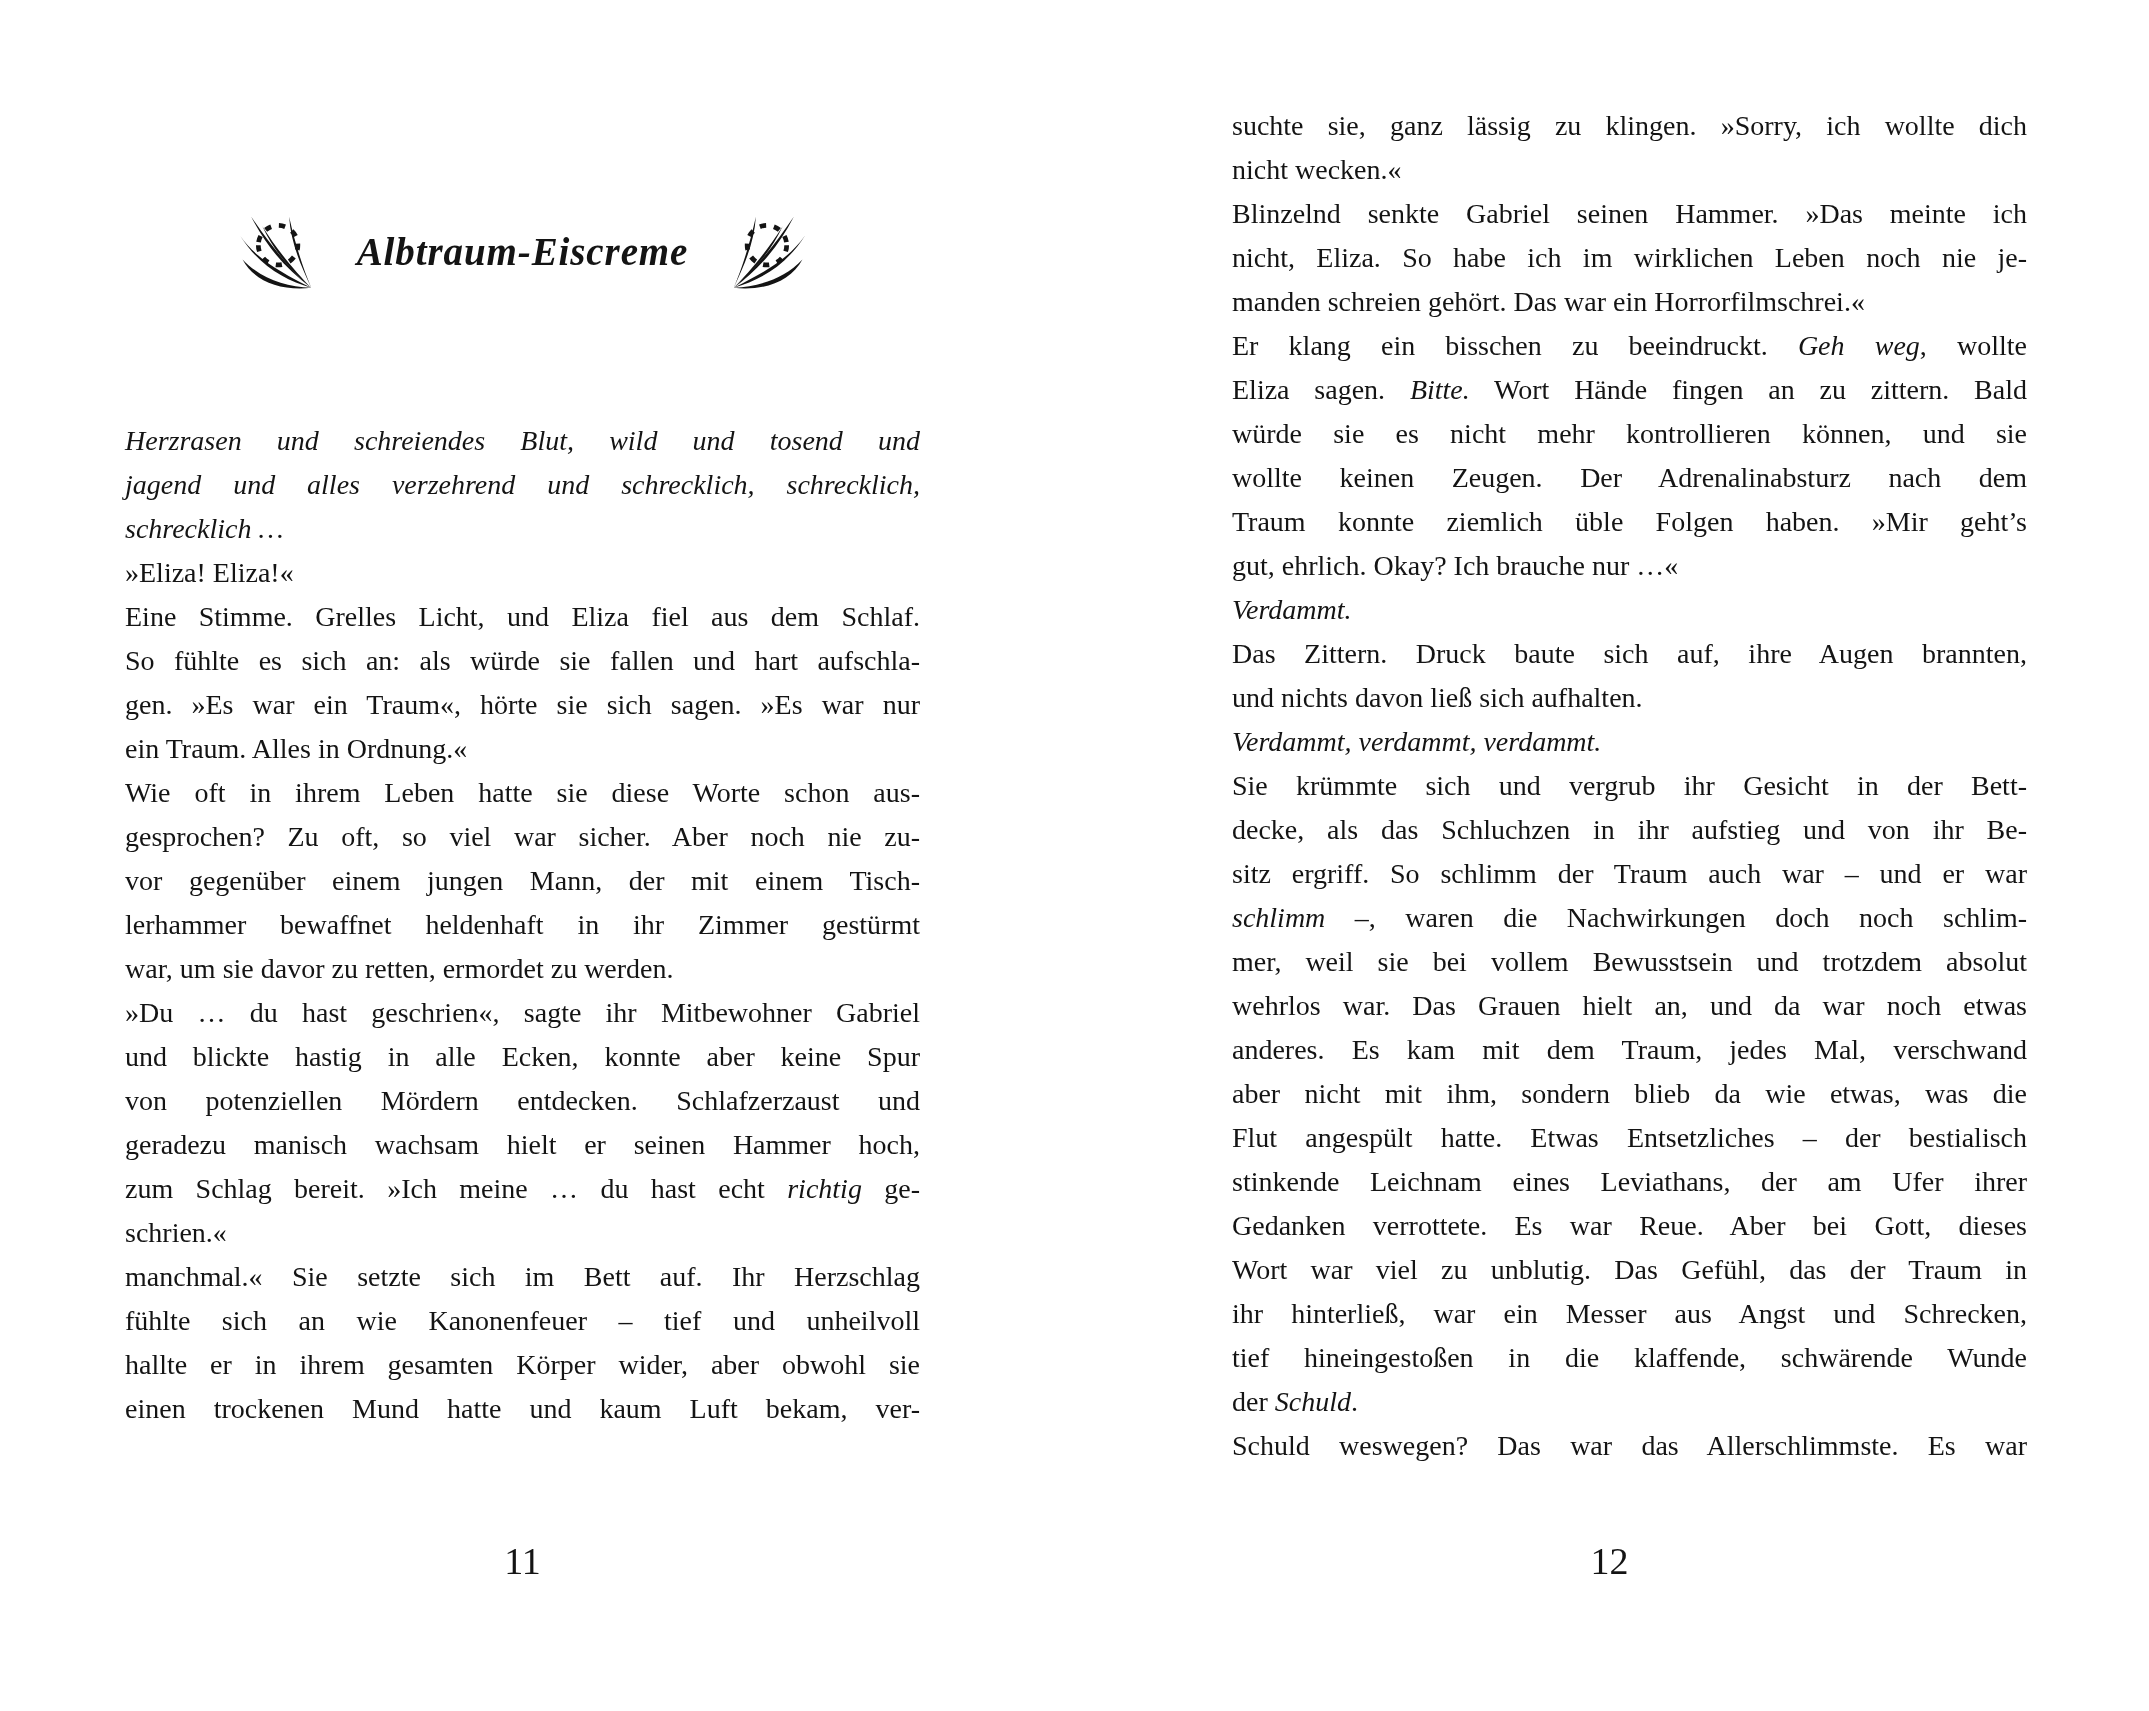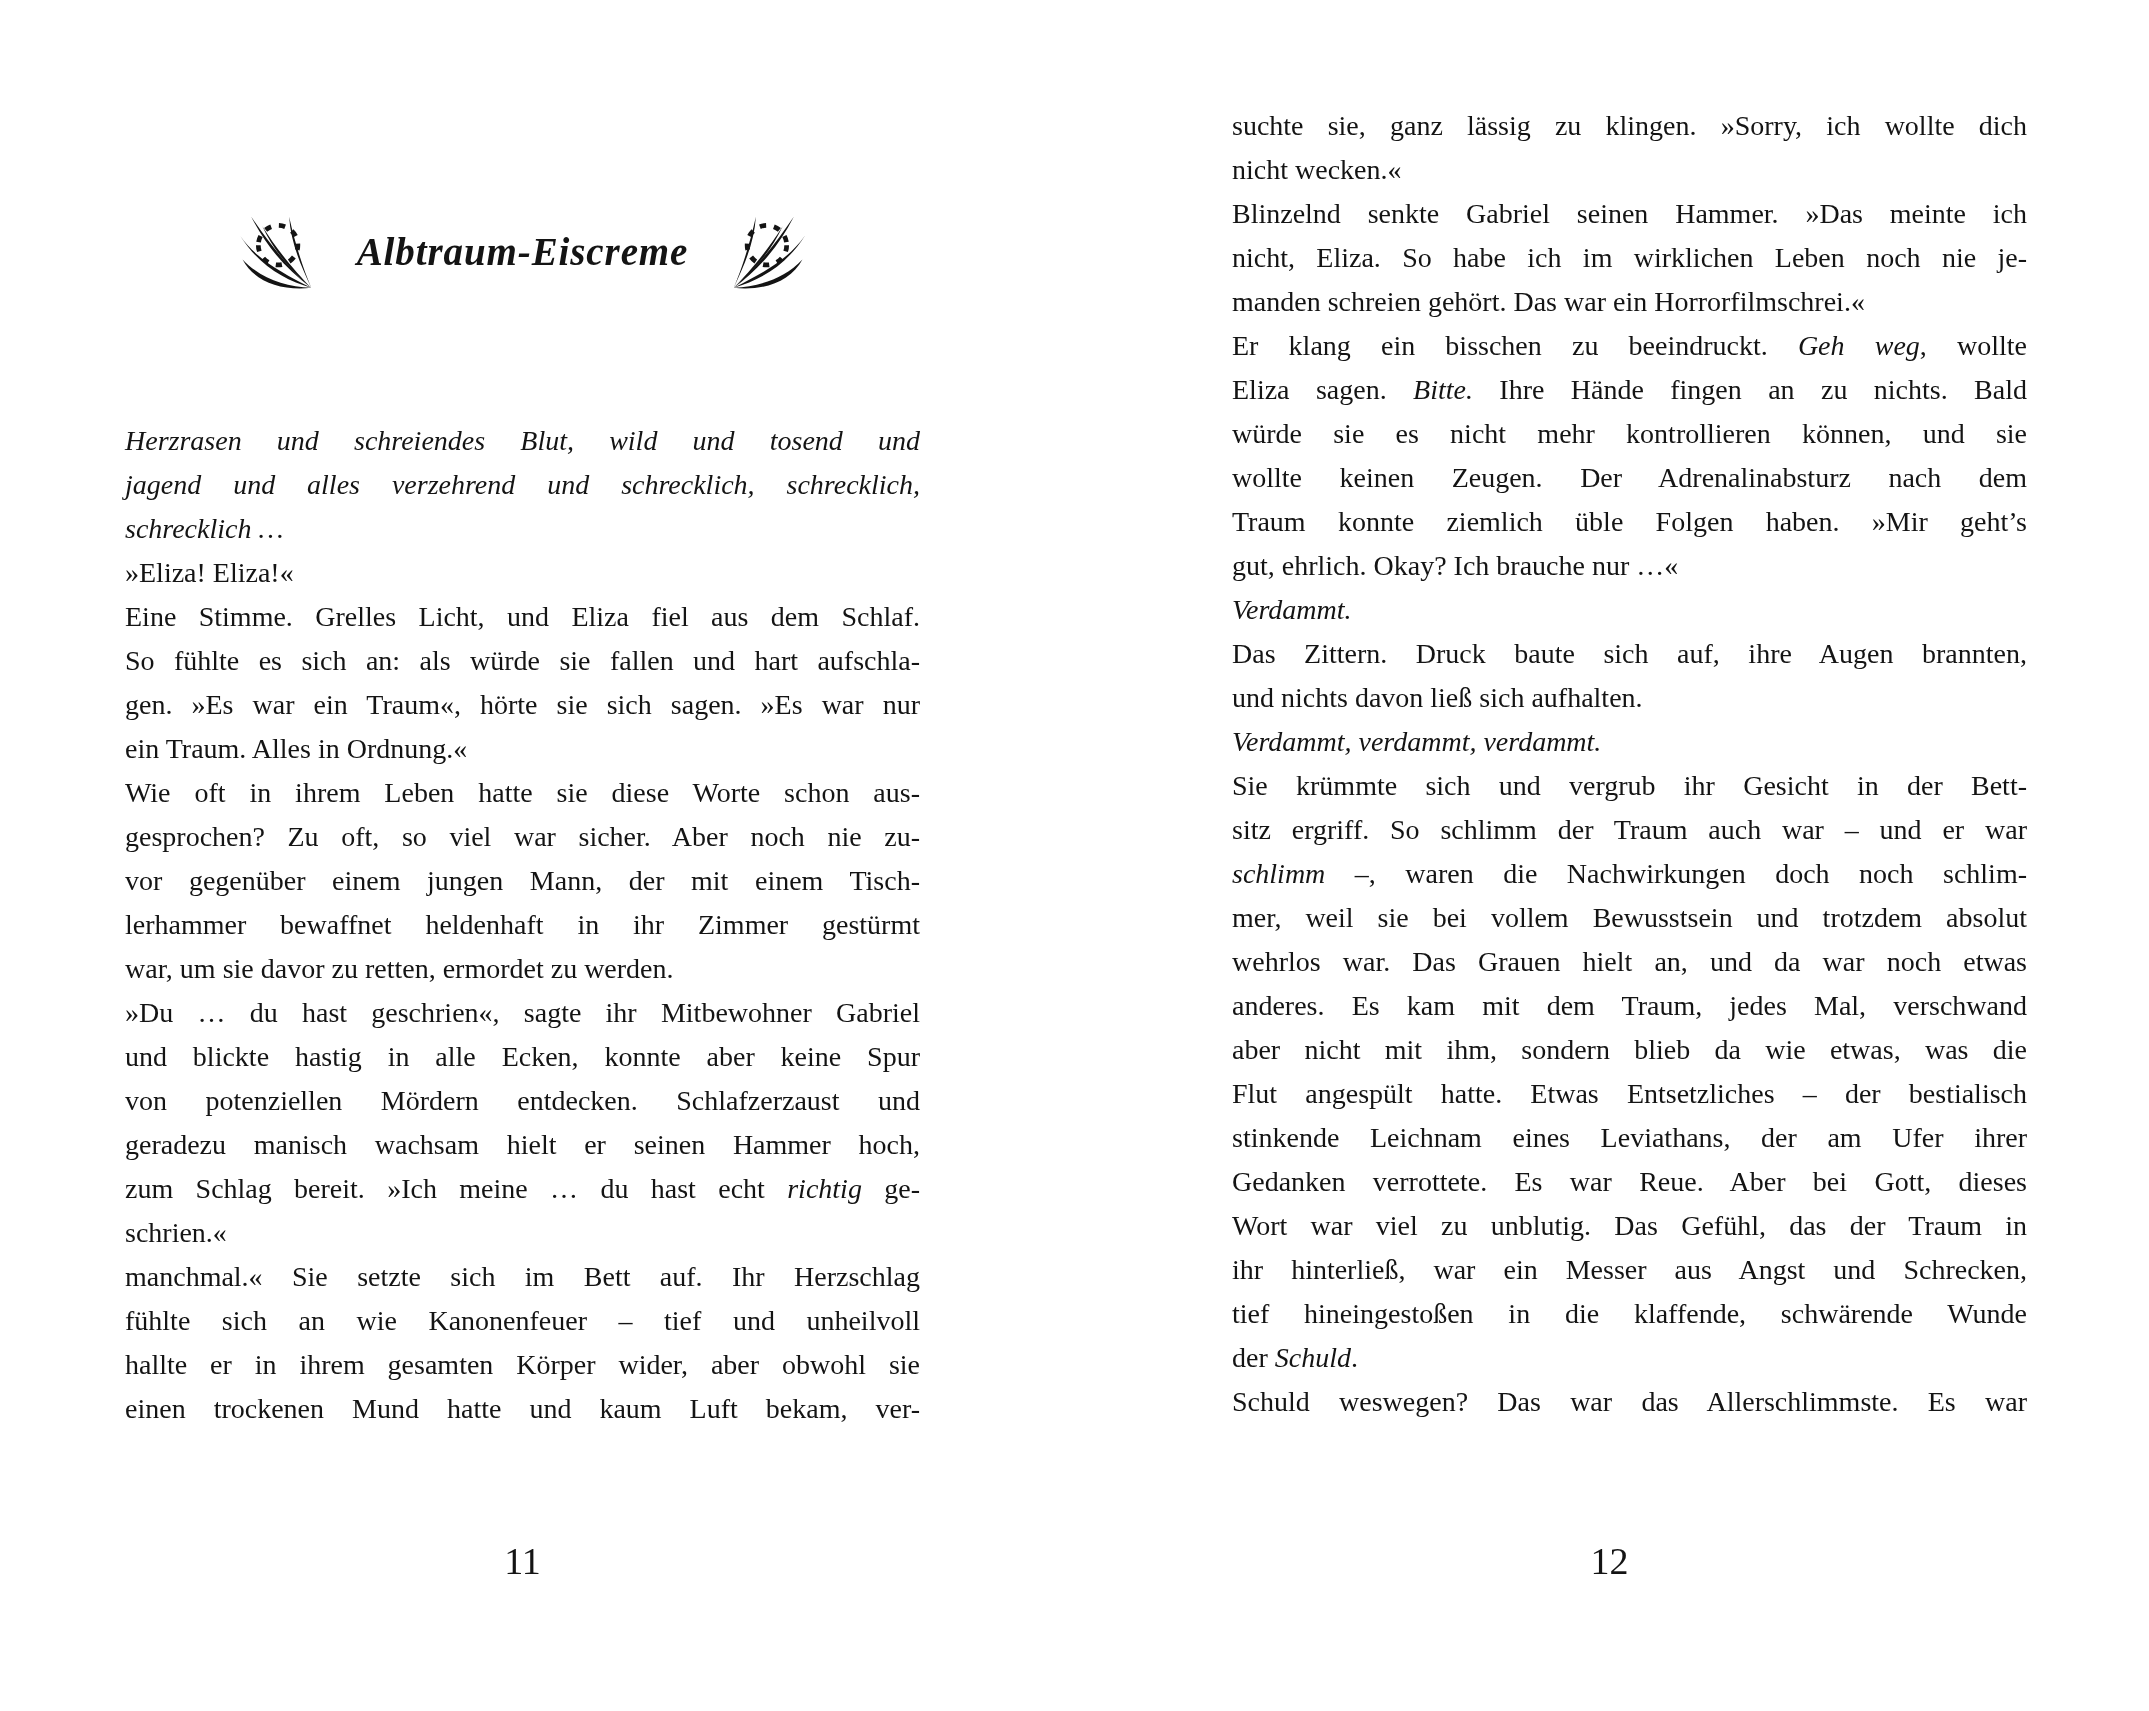--- a/index.html
+++ b/index.html
@@ -111,30 +111,31 @@
       <div class="line"><span>einen trockenen Mund hatte und kaum Luft bekam, ver-</span></div>
     </div>
 
   <div class="text-column col-right">
       <div class="line"><span>suchte sie, ganz lässig zu klingen. »Sorry, ich wollte dich</span></div>
       <div class="line line-left"><span>nicht wecken.«</span></div>
       <div class="line"><span>Blinzelnd senkte Gabriel seinen Hammer. »Das meinte ich</span></div>
       <div class="line"><span>nicht, Eliza. So habe ich im wirklichen Leben noch nie je-</span></div>
       <div class="line line-left"><span>manden schreien gehört. Das war ein Horrorfilmschrei.«</span></div>
       <div class="line"><span>Er klang ein bisschen zu beeindruckt. </span><span class="it">Geh weg</span><span>, wollte</span></div>
-      <div class="line"><span>Eliza sagen. </span><span class="it">Bitte.</span><span> Ihre Hände fingen an zu nichts. Bald</span></div>
+      <div class="line"><span>Eliza sagen. </span><span class="it">Bitte.</span><span> Wort Hände fingen an zu zittern. Bald</span></div>
       <div class="line"><span>würde sie es nicht mehr kontrollieren können, und sie</span></div>
       <div class="line"><span>wollte keinen Zeugen. Der Adrenalinabsturz nach dem</span></div>
       <div class="line"><span>Traum konnte ziemlich üble Folgen haben. »Mir geht’s</span></div>
       <div class="line line-left"><span>gut, ehrlich. Okay? Ich brauche nur …«</span></div>
       <div class="line line-left"><span class="it">Verdammt.</span></div>
       <div class="line"><span>Das Zittern. Druck baute sich auf, ihre Augen brannten,</span></div>
       <div class="line line-left"><span>und nichts davon ließ sich aufhalten.</span></div>
       <div class="line line-left"><span class="it">Verdammt, verdammt, verdammt.</span></div>
       <div class="line"><span>Sie krümmte sich und vergrub ihr Gesicht in der Bett-</span></div>
+      <div class="line"><span>decke, als das Schluchzen in ihr aufstieg und von ihr Be-</span></div>
       <div class="line"><span>sitz ergriff. So schlimm der Traum auch war – und er war</span></div>
       <div class="line"><span class="it">schlimm</span><span> –, waren die Nachwirkungen doch noch schlim-</span></div>
       <div class="line"><span>mer, weil sie bei vollem Bewusstsein und trotzdem absolut</span></div>
       <div class="line"><span>wehrlos war. Das Grauen hielt an, und da war noch etwas</span></div>
       <div class="line"><span>anderes. Es kam mit dem Traum, jedes Mal, verschwand</span></div>
       <div class="line"><span>aber nicht mit ihm, sondern blieb da wie etwas, was die</span></div>
       <div class="line"><span>Flut angespült hatte. Etwas Entsetzliches – der bestialisch</span></div>
       <div class="line"><span>stinkende Leichnam eines Leviathans, der am Ufer ihrer</span></div>
       <div class="line"><span>Gedanken verrottete. Es war Reue. Aber bei Gott, dieses</span></div>
       <div class="line"><span>Wort war viel zu unblutig. Das Gefühl, das der Traum in</span></div>

